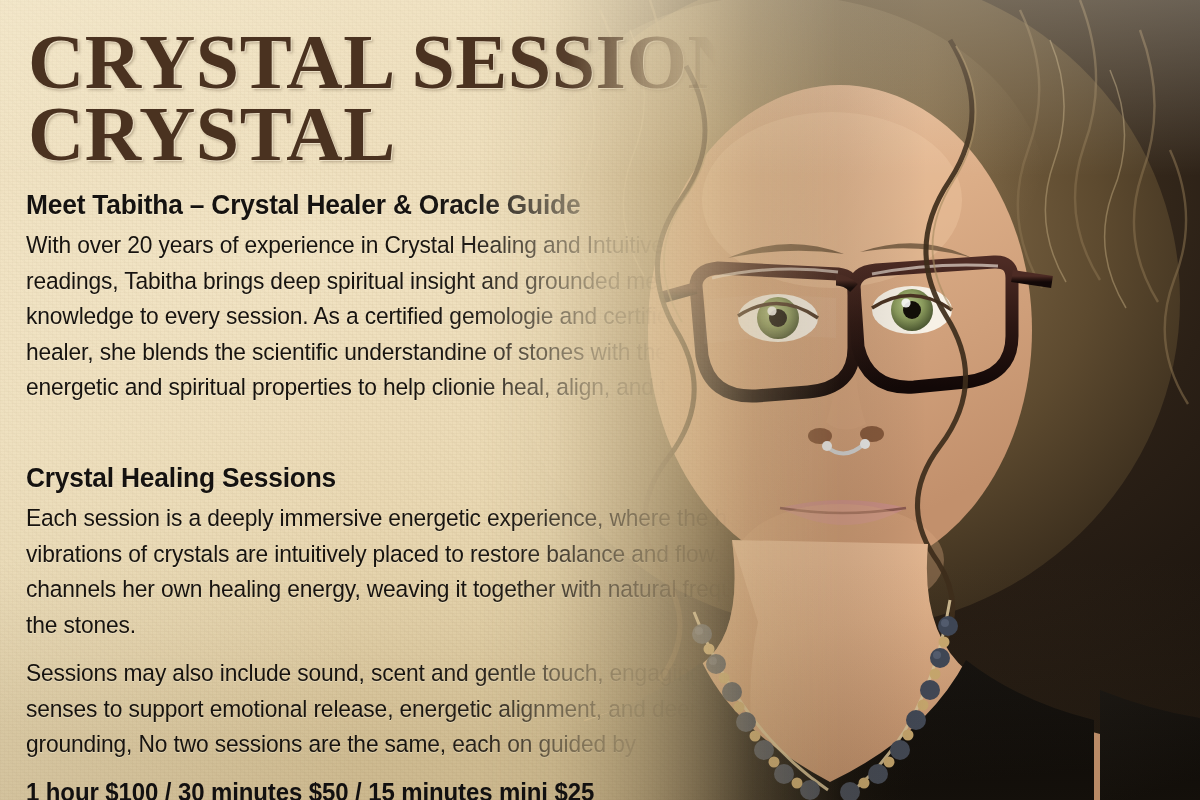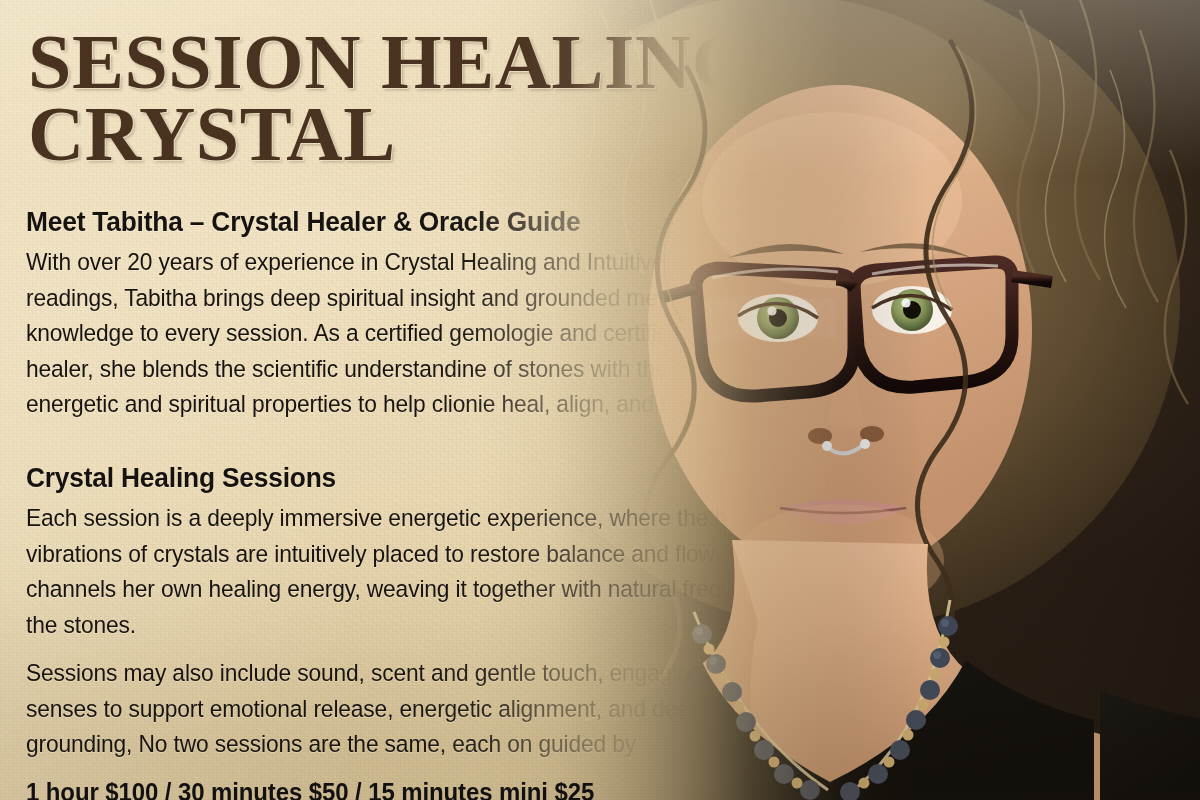--- a/index.html
+++ b/index.html
@@ -78,21 +78,21 @@
   }
   
   .fade-right{
     -webkit-mask-image:linear-gradient(90deg,#000 0%,#000 52%,rgba(0,0,0,.95) 60%,rgba(0,0,0,.55) 70%,rgba(0,0,0,.18) 78%,rgba(0,0,0,0) 86%);
             mask-image:linear-gradient(90deg,#000 0%,#000 52%,rgba(0,0,0,.95) 60%,rgba(0,0,0,.55) 70%,rgba(0,0,0,.18) 78%,rgba(0,0,0,0) 86%);
   }
   .fade-strong{
     -webkit-mask-image:linear-gradient(90deg,#000 0%,#000 46%,rgba(0,0,0,.9) 56%,rgba(0,0,0,.45) 66%,rgba(0,0,0,.10) 74%,rgba(0,0,0,0) 82%);
             mask-image:linear-gradient(90deg,#000 0%,#000 46%,rgba(0,0,0,.9) 56%,rgba(0,0,0,.45) 66%,rgba(0,0,0,.10) 74%,rgba(0,0,0,0) 82%);
   }
-  .blk-intro{top:206px;width:800px;}
+  .blk-intro{top:189px;width:800px;}
   .blk-sessions{top:462px;width:880px;}
 </style>
 </head>
 <body>
 
 <div class="canvas">
 
   <div class="bg-paper"></div>
   <div class="bg-grain"></div>
 
@@ -282,21 +282,21 @@
 
       <rect x="0" y="0" width="720" height="800" fill="url(#warmWash)"></rect>
     </svg>
   </div>
 
   <div class="bg-vignette"></div>
 
   <div class="content">
 
     <div class="title">
-      <span>SESSION HEALING</span>
+      <span>CRYSTAL SESSION</span>
       <span>CRYSTAL</span>
     </div>
 
     <div class="block blk-intro">
       <h2 class="section-head fade-right">Meet Tabitha – Crystal Healer &amp; Oracle Guide</h2>
       <p class="body fade-right">With over 20 years of experience in Crystal Healing and Intuitive Oracle readings, Tabitha brings deep spiritual insight and grounded methodisical knowledge to every session. As a certified gemologie and certified crystal healer, she blends the scientific understandine of stones with their energetic and spiritual properties to help clionie heal, align, and transform.</p>
     </div>
 
     <div class="block blk-sessions">
       <h2 class="section-head fade-right">Crystal Healing Sessions</h2>

